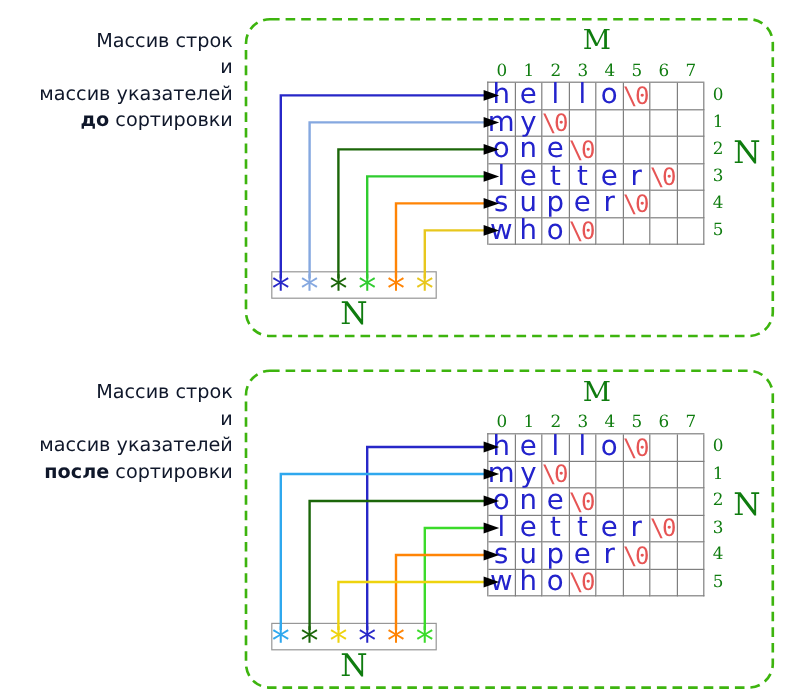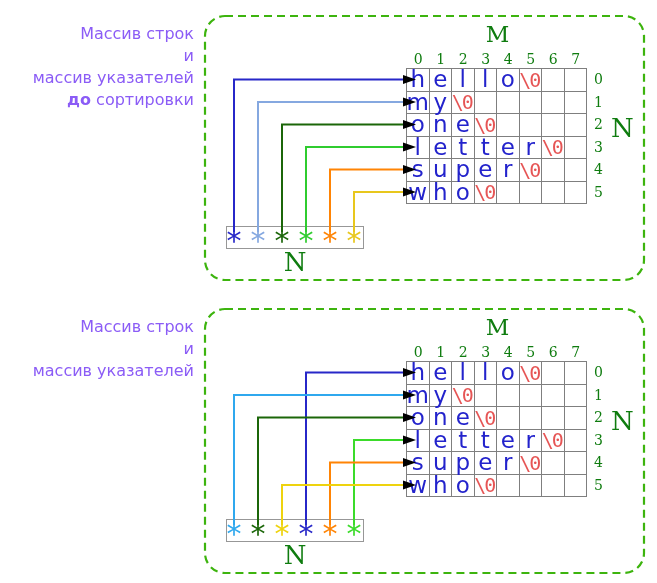--- a/index.html
+++ b/index.html
@@ -3,21 +3,21 @@
 <meta charset="utf-8">
 <style>
   html,body{margin:0;padding:0;background:#fff;}
   #page{position:relative;width:657px;height:583px;background:#fff;overflow:hidden;
         font-family:"DejaVu Sans",sans-serif;}
   .panel{position:absolute;left:0;width:657px;height:266px;}
   .panel.p1{top:15px;}
   .panel.p2{top:308px;}
 
   .side-label{position:absolute;left:4px;top:8px;width:190px;text-align:right;
-              font-size:16px;line-height:22px;color:#8b5cf6;}
+              font-size:16px;line-height:22px;color:#0f172a;}
   .side-label b{font-weight:bold;text-align:right;}
 
   .m-label{position:absolute;left:407px;top:6px;width:181px;text-align:center;
            font-family:"DejaVu Serif",serif;font-size:23px;line-height:26px;color:#0f7c0f;}
   .col-numbers{position:absolute;left:407px;top:36px;display:flex;}
   .col-numbers span{width:22.5px;flex:none;text-align:center;
            font-family:"DejaVu Serif",serif;font-size:14px;color:#0f7c0f;}
 
   .grid{position:absolute;left:406px;top:53px;display:grid;
         grid-template-columns:repeat(8,22.5px);grid-template-rows:repeat(6,22.5px);
@@ -186,20 +186,21 @@
     <div class="n-right">N</div>
     <div class="pointer-box"></div>
     <div class="n-bottom">N</div>
   </section>
 
   <section class="panel p2">
     <div class="side-label">
       <div>Массив строк</div>
       <div>и</div>
       <div>массив указателей</div>
+      <div><b>после</b><span> сортировки</span></div>
     </div>
     <div class="m-label">M</div>
     <div class="col-numbers">
         <span>0</span>
         <span>1</span>
         <span>2</span>
         <span>3</span>
         <span>4</span>
         <span>5</span>
         <span>6</span>

